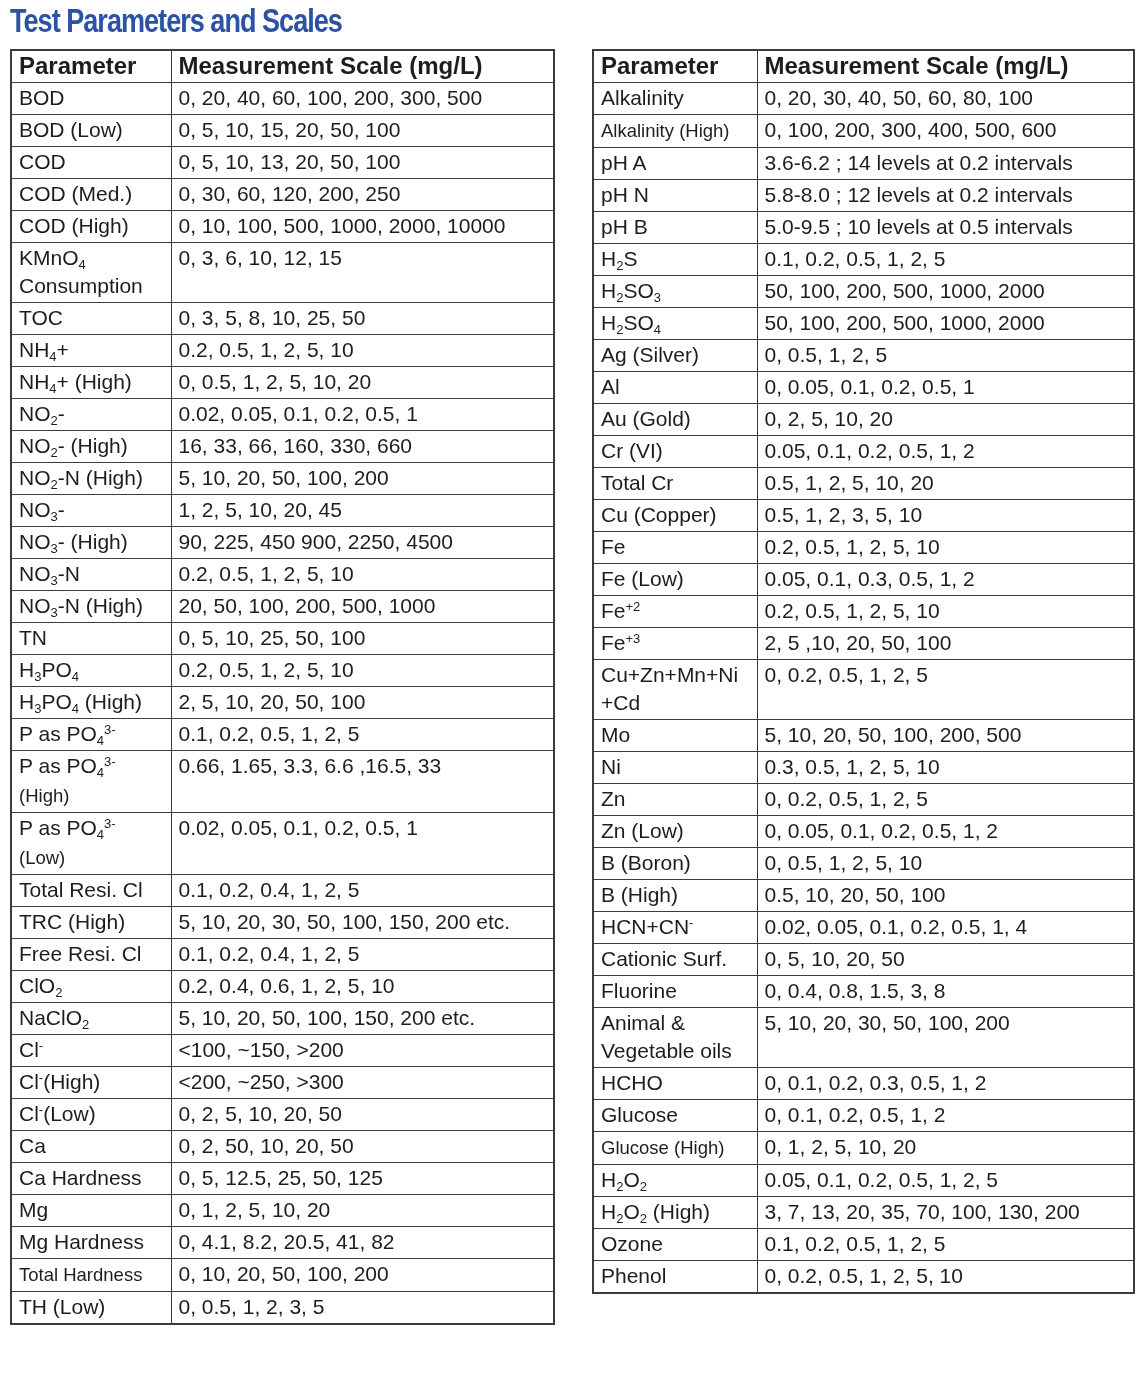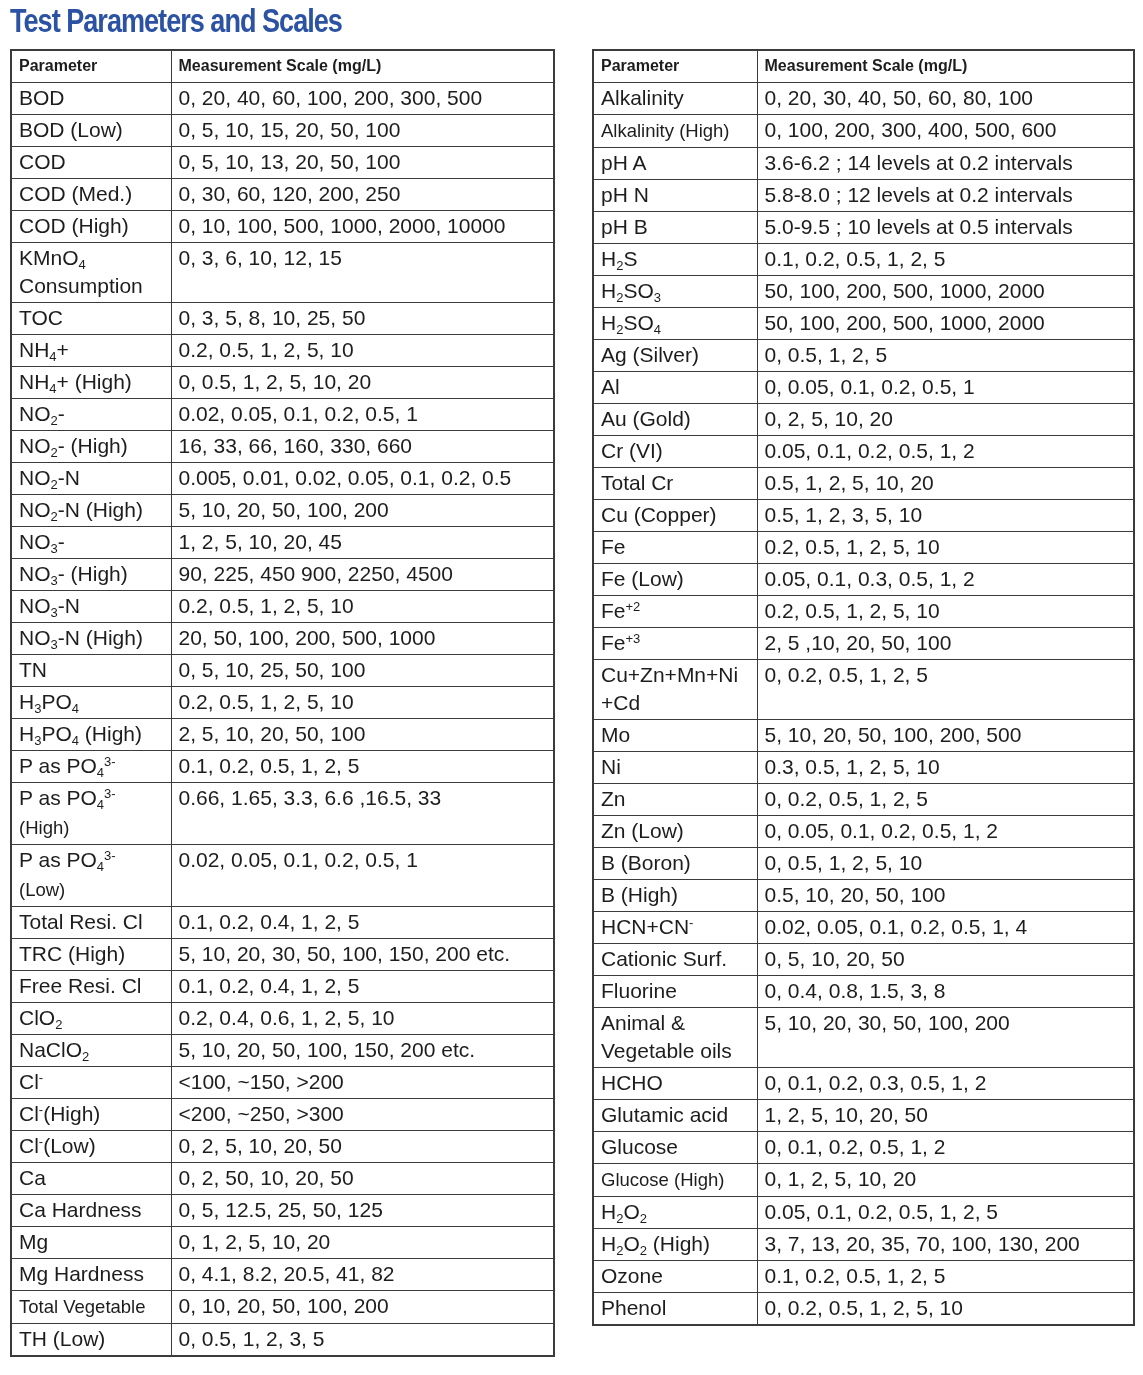--- a/index.html
+++ b/index.html
@@ -32,21 +32,21 @@
   #table-right { width: 543px; }
   th, td {
     border: 1px solid var(--border-color, #3b3b3b);
     text-align: left;
     vertical-align: top;
     padding: 1px 5px 2px 7px;
     font-size: 21px;
     line-height: 28px;
     overflow: hidden;
   }
-  th { font-weight: 700; font-size: 16px; }
+  th { font-weight: 700; font-size: 24px; }
   td.col-scale { white-space: nowrap; }
   col.c-param-l { width: 160px; }
   col.c-param-r { width: 164px; }
   sub, sup {
     font-size: 13px;
     line-height: 0;
     position: relative;
     vertical-align: baseline;
   }
   sub { top: 4px; }
@@ -110,24 +110,20 @@
           </tr>
           <tr>
             <td class="col-param"><span>NO</span><sub>2</sub><span>-</span></td>
             <td class="col-scale">0.02, 0.05, 0.1, 0.2, 0.5, 1</td>
           </tr>
           <tr>
             <td class="col-param"><span>NO</span><sub>2</sub><span>- (High)</span></td>
             <td class="col-scale">16, 33, 66, 160, 330, 660</td>
           </tr>
           <tr>
-            <td class="col-param"><span>NO</span><sub>2</sub><span>-N</span></td>
-            <td class="col-scale">0.005, 0.01, 0.02, 0.05, 0.1, 0.2, 0.5</td>
-          </tr>
-          <tr>
             <td class="col-param"><span>NO</span><sub>2</sub><span>-N (High)</span></td>
             <td class="col-scale">5, 10, 20, 50, 100, 200</td>
           </tr>
           <tr>
             <td class="col-param"><span>NO</span><sub>3</sub><span>-</span></td>
             <td class="col-scale">1, 2, 5, 10, 20, 45</td>
           </tr>
           <tr>
             <td class="col-param"><span>NO</span><sub>3</sub><span>- (High)</span></td>
             <td class="col-scale">90, 225, 450 900, 2250, 4500</td>
@@ -206,21 +202,21 @@
           </tr>
           <tr>
             <td class="col-param"><span>Mg</span></td>
             <td class="col-scale">0, 1, 2, 5, 10, 20</td>
           </tr>
           <tr>
             <td class="col-param"><span>Mg Hardness</span></td>
             <td class="col-scale">0, 4.1, 8.2, 20.5, 41, 82</td>
           </tr>
           <tr>
-            <td class="col-param"><span class="sm">Total Vegetable</span></td>
+            <td class="col-param"><span class="sm">Total Hardness</span></td>
             <td class="col-scale">0, 10, 20, 50, 100, 200</td>
           </tr>
           <tr>
             <td class="col-param"><span>TH (Low)</span></td>
             <td class="col-scale">0, 0.5, 1, 2, 3, 5</td>
           </tr>
         </tbody>
     </table>
 
     <table id="table-right">
@@ -349,24 +345,20 @@
           </tr>
           <tr>
             <td class="col-param"><span>Animal &amp; Vegetable oils</span></td>
             <td class="col-scale">5, 10, 20, 30, 50, 100, 200</td>
           </tr>
           <tr>
             <td class="col-param"><span>HCHO</span></td>
             <td class="col-scale">0, 0.1, 0.2, 0.3, 0.5, 1, 2</td>
           </tr>
           <tr>
-            <td class="col-param"><span>Glutamic acid</span></td>
-            <td class="col-scale">1, 2, 5, 10, 20, 50</td>
-          </tr>
-          <tr>
             <td class="col-param"><span>Glucose</span></td>
             <td class="col-scale">0, 0.1, 0.2, 0.5, 1, 2</td>
           </tr>
           <tr>
             <td class="col-param"><span class="sm">Glucose (High)</span></td>
             <td class="col-scale">0, 1, 2, 5, 10, 20</td>
           </tr>
           <tr>
             <td class="col-param"><span>H</span><sub>2</sub><span>O</span><sub>2</sub></td>
             <td class="col-scale">0.05, 0.1, 0.2, 0.5, 1, 2, 5</td>

